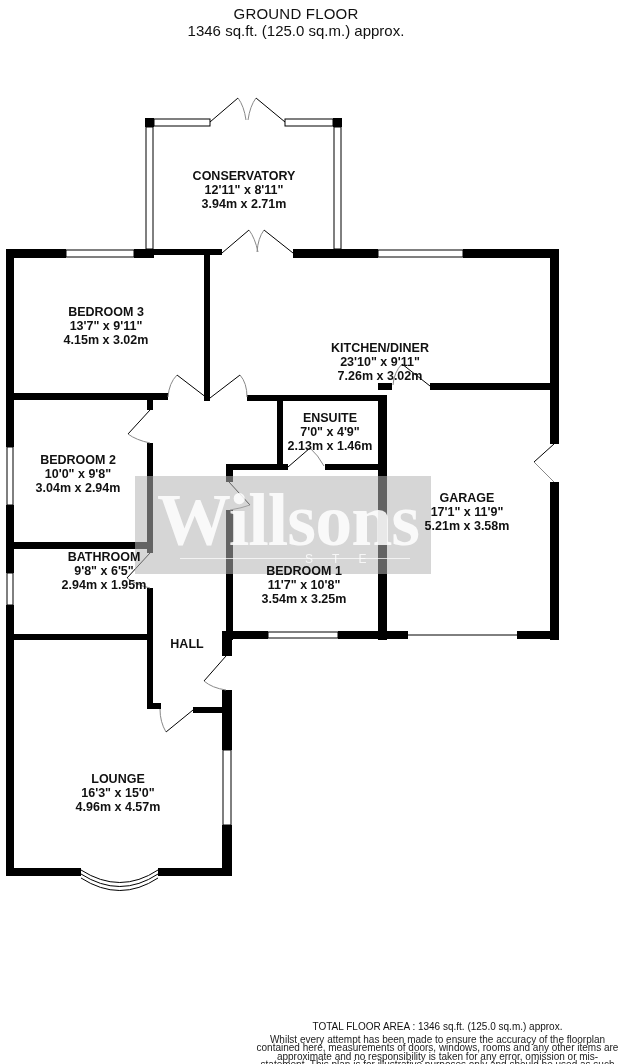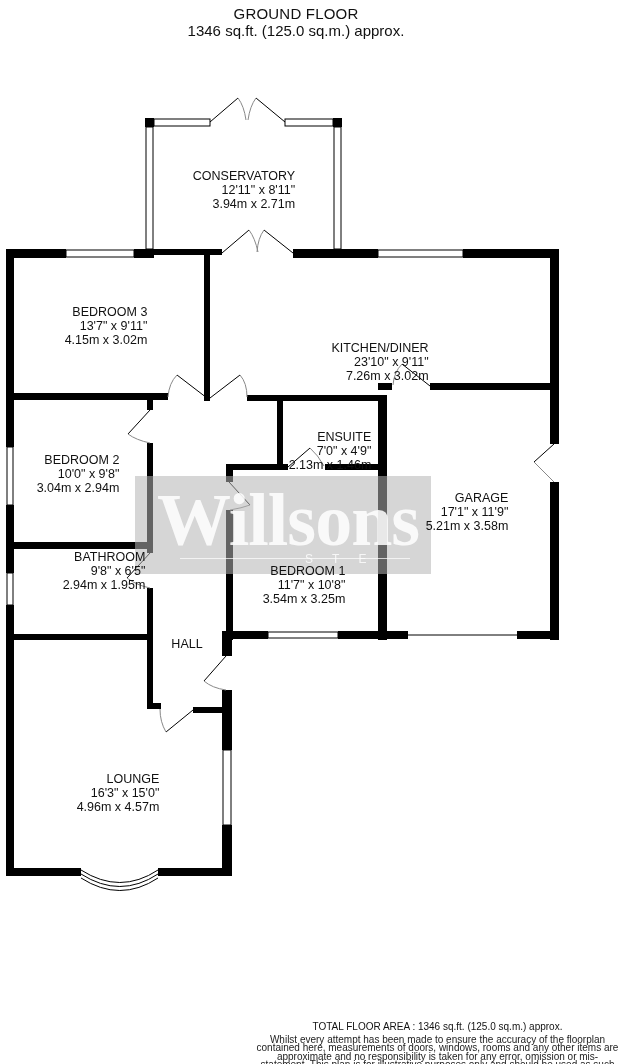--- a/index.html
+++ b/index.html
@@ -5,21 +5,21 @@
   html, body { margin:0; padding:0; background:#ffffff; }
   body { width:624px; height:1064px; position:relative; overflow:hidden; font-family:"Liberation Sans", "DejaVu Sans", sans-serif; color:#111; }
   .header { position:absolute; left:0; width:592px; text-align:center; }
   .h-title { top:5px; font-size:15px; letter-spacing:0.2px; }
   .h-area { top:22px; font-size:15px; }
   svg.plan { position:absolute; left:0; top:0; }
   .wm { position:absolute; left:135px; top:476px; width:296px; height:98px; background:rgba(180,180,180,0.55); overflow:hidden; }
   .wm-text { position:absolute; left:22px; top:2px; font-family:"Liberation Serif", "DejaVu Serif", serif; font-size:74px; font-weight:bold; color:rgba(255,255,255,0.85); letter-spacing:-1px; }
   .wm-line { position:absolute; left:45px; top:82px; width:230px; height:1px; background:rgba(255,255,255,0.7); }
   .wm-sub { position:absolute; left:170px; top:76px; font-size:12px; color:rgba(255,255,255,0.8); letter-spacing:8px; }
-  .room { position:absolute; text-align:right; font-weight:normal; font-size:12.5px; line-height:14px; white-space:nowrap; transform:translateX(-50%); }
+  .room { position:absolute; text-align:center; font-weight:bold; font-size:12.5px; line-height:14px; white-space:nowrap; transform:translateX(-50%); }
   .room div { margin:0; }
   .footer { position:absolute; left:255px; width:365px; text-align:center;margin-top:22px; }
   .f-total { top:999px; font-size:10px; }
   .f-disc { top:1014px; font-size:10px; line-height:8.4px; color:#222; }
   .f-made { top:1055px; font-size:7.2px; color:#222; }
 </style>
 </head>
 <body>
 
 <div class="header h-title">GROUND FLOOR</div>
@@ -171,21 +171,21 @@
   <div>13'7"  x 9'11"</div>
   <div>4.15m  x 3.02m</div>
 </div>
 
 <div class="room" style="left:380px; top:305px;margin-top:36px;">
   <div>KITCHEN/DINER</div>
   <div>23'10"  x 9'11"</div>
   <div>7.26m  x 3.02m</div>
 </div>
 
-<div class="room" style="left:330px; top:411px;margin-top:19px;">
+<div class="room" style="left:330px; top:411px;">
   <div>ENSUITE</div>
   <div>7'0"  x 4'9"</div>
   <div>2.13m  x 1.46m</div>
 </div>
 
 <div class="room" style="left:78px; top:453px;">
   <div>BEDROOM 2</div>
   <div>10'0"  x 9'8"</div>
   <div>3.04m  x 2.94m</div>
 </div>

